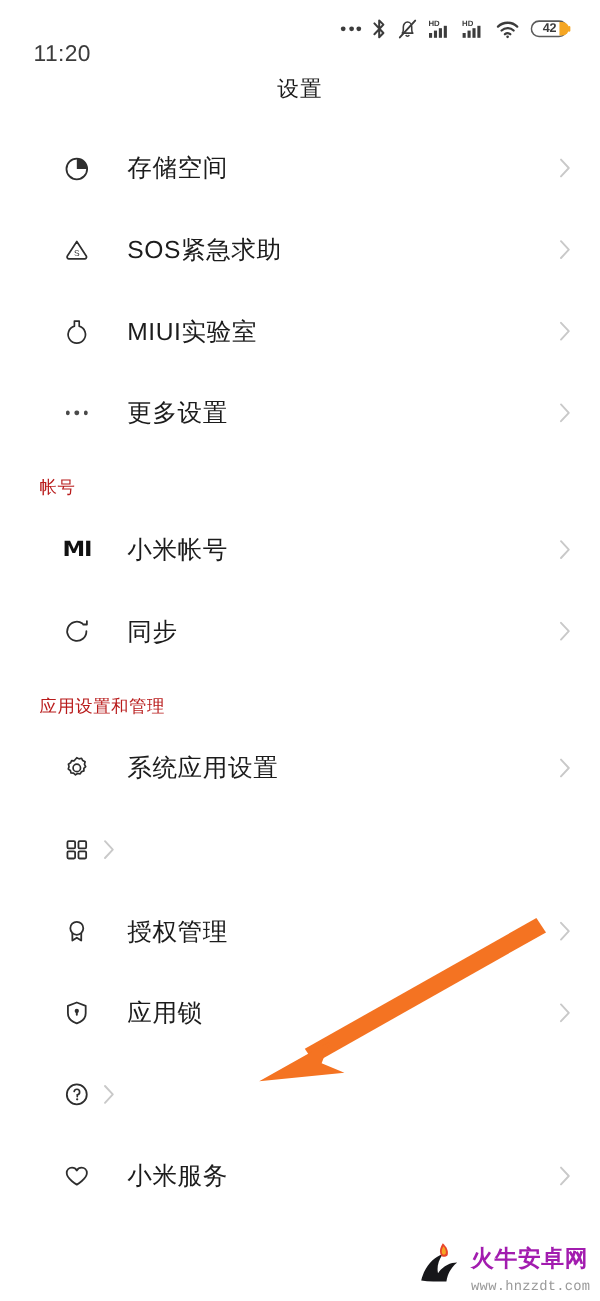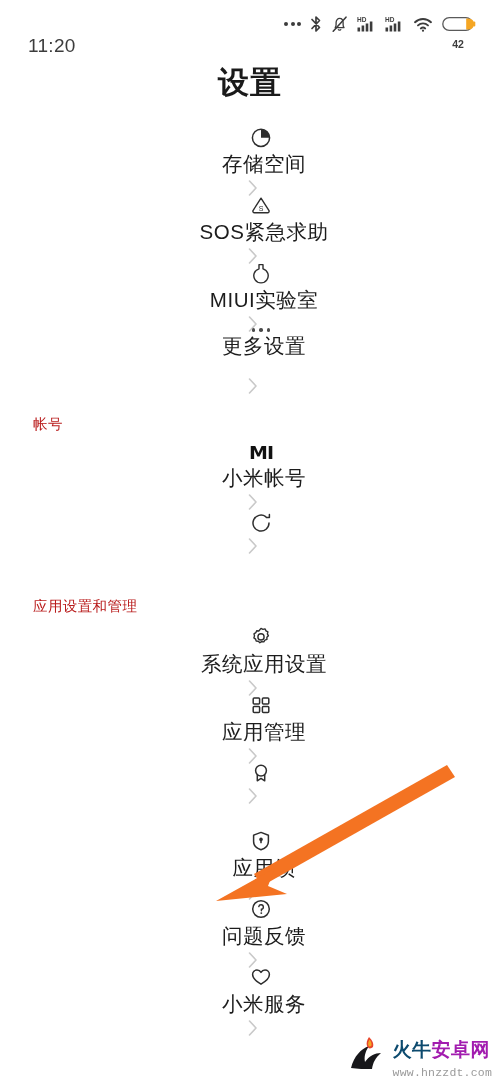--- a/index.html
+++ b/index.html
@@ -58,43 +58,40 @@
     width: 34px; height: 18px;
     display: flex;
     align-items: center;
     justify-content: center;
     font-size: 10.5px;
     font-weight: 700;
     color: #3c3c3c;
     letter-spacing: -0.2px;
     padding-right: 2px;
     box-sizing: border-box;
-    margin-top: 20px;
   }
 
   
   .page-title {
     text-align: center;
-    font-size: 31px;
+    font-size: 18px;
     color: #1a1a1a;
     padding: 14px 0 20px 0;
     letter-spacing: 1px;
-    font-weight: bold;
   }
 
   
   .list { position: relative; }
   .row {
     height: 68px;
     display: flex;
     align-items: center;
     padding: 0 22px 0 28px;
     box-sizing: border-box;
     position: relative;
-    flex-direction: column;
   }
   .row-icon {
     width: 40px;
     min-width: 40px;
     display: flex;
     align-items: center;
     justify-content: center;
     color: #2e2e2e;
     margin-left: 16px;
   }
@@ -167,21 +164,21 @@
     flex-direction: column;
     align-items: flex-start;
     line-height: 1;
   }
   .wm-title {
     font-size: 19px;
     font-weight: 700;
     letter-spacing: 0.5px;
     white-space: nowrap;
   }
-  .wm-title .red { color: #0c4a6e; }
+  .wm-title .red { color: #a21caf; }
   .wm-title .blk { color: #a21caf; }
   .wm-url {
     font-size: 11.5px;
     color: #9a9a9a;
     letter-spacing: 0.2px;
     margin-top: 8px;
     font-family: Liberation Mono, monospace;
   }
 </style>
 </head>
@@ -331,20 +328,21 @@
     </span>
   </div>
 
   <div class="row">
     <span class="row-icon">
       <svg width="26" height="26" viewBox="0 0 26 26">
         <path d="M21 13 a8 8 0 1 1 -3.3 -6.4" fill="none" stroke="#2e2e2e" stroke-width="1.5" stroke-linecap="round"></path>
         <path d="M21.4 4.6 L21.4 7.4 L18.3 7.4" fill="none" stroke="#2e2e2e" stroke-width="1.5" stroke-linecap="round" stroke-linejoin="round"></path>
       </svg>
     </span>
+    <span class="row-label">同步</span>
     <span class="chev">
       <svg width="12" height="20" viewBox="0 0 12 20">
           <path d="M2.5 3 L9 10 L2.5 17" fill="none" stroke="#c9c9c9" stroke-width="1.6" stroke-linecap="round" stroke-linejoin="round"></path>
         </svg>
     </span>
   </div>
 
   <div class="section-header">应用设置和管理</div>
 
   <div class="row">
@@ -364,36 +362,36 @@
 
   <div class="row">
     <span class="row-icon">
       <svg width="26" height="26" viewBox="0 0 26 26">
         <rect x="5.2" y="6.0" width="6.4" height="6.0" rx="1" fill="none" stroke="#2e2e2e" stroke-width="1.5"></rect>
         <rect x="14.4" y="6.0" width="6.4" height="6.0" rx="1" fill="none" stroke="#2e2e2e" stroke-width="1.5"></rect>
         <rect x="5.2" y="14.4" width="6.4" height="6.0" rx="1" fill="none" stroke="#2e2e2e" stroke-width="1.5"></rect>
         <rect x="14.4" y="14.4" width="6.4" height="6.0" rx="1" fill="none" stroke="#2e2e2e" stroke-width="1.5"></rect>
       </svg>
     </span>
-    <span class="row-label">应用管理</span>
     <span class="chev">
       <svg width="12" height="20" viewBox="0 0 12 20">
           <path d="M2.5 3 L9 10 L2.5 17" fill="none" stroke="#c9c9c9" stroke-width="1.6" stroke-linecap="round" stroke-linejoin="round"></path>
         </svg>
     </span>
   </div>
 
 
   <div class="row">
     <span class="row-icon">
       <svg width="26" height="26" viewBox="0 0 26 26">
         <circle cx="13" cy="10.6" r="5.4" fill="none" stroke="#2e2e2e" stroke-width="1.5"></circle>
         <path d="M9.3 14.6 L9.3 20.8 L13 18.4 L16.7 20.8 L16.7 14.6" fill="none" stroke="#2e2e2e" stroke-width="1.5" stroke-linejoin="round"></path>
       </svg>
     </span>
+    <span class="row-label">授权管理</span>
     <span class="chev">
       <svg width="12" height="20" viewBox="0 0 12 20">
           <path d="M2.5 3 L9 10 L2.5 17" fill="none" stroke="#c9c9c9" stroke-width="1.6" stroke-linecap="round" stroke-linejoin="round"></path>
         </svg>
     </span>
   </div>
 
   <div class="row">
     <span class="row-icon">
       <svg width="26" height="26" viewBox="0 0 26 26">
@@ -411,21 +409,20 @@
   </div>
 
   <div class="row">
     <span class="row-icon">
       <svg width="26" height="26" viewBox="0 0 26 26">
         <circle cx="13" cy="13" r="8.3" fill="none" stroke="#2e2e2e" stroke-width="1.5"></circle>
         <path d="M10.8 10.6 a2.3 2.3 0 1 1 2.6 2.7 l0 1.5" fill="none" stroke="#2e2e2e" stroke-width="1.4" stroke-linecap="round"></path>
         <circle cx="13.3" cy="17.1" r="0.95" fill="#2e2e2e"></circle>
       </svg>
     </span>
-    <span class="row-label">问题反馈</span>
     <span class="chev">
       <svg width="12" height="20" viewBox="0 0 12 20">
           <path d="M2.5 3 L9 10 L2.5 17" fill="none" stroke="#c9c9c9" stroke-width="1.6" stroke-linecap="round" stroke-linejoin="round"></path>
         </svg>
     </span>
   </div>
 
   <div class="row">
     <span class="row-icon">
       <svg width="26" height="26" viewBox="0 0 26 26">

